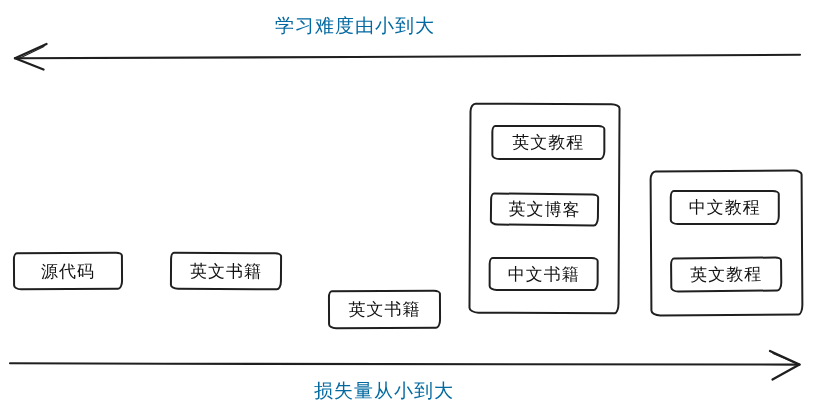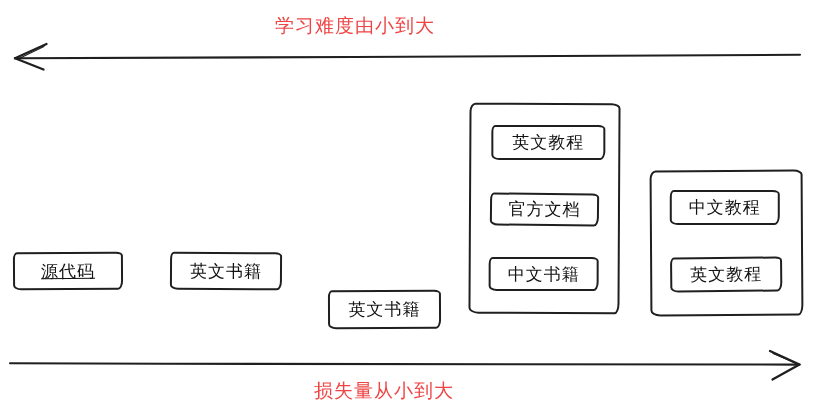--- a/index.html
+++ b/index.html
@@ -14,21 +14,21 @@
     height: 414px;
     background: #ffffff;
     overflow: hidden;
     color: #111111;
   }
   .axis-label {
     position: absolute;
     text-align: center;
     font-size: 19px;
     letter-spacing: 1px;
-    color: #ef4444;
+    color: #0369a1;
     white-space: nowrap;
   }
   .axis-label.top  { left: 0;  top: 13px;  width: 710px; }
   .axis-label.bottom { left: 0; top: 378px; width: 768px; }
 
   .arrow-layer {
     position: absolute;
     left: 0; top: 0;
     width: 813px; height: 414px;
     pointer-events: none;
@@ -57,21 +57,21 @@
     border: 2.6px solid #1f1f1f;
     border-radius: 6px 9px 5px 10px / 9px 5px 11px 6px;
   }
 
   
   .r1 { transform: rotate(-0.35deg); }
   .r2 { transform: rotate(0.3deg); }
   .r3 { transform: rotate(-0.25deg); }
 
   
-  .b-src  { left: 13px;  top: 252px; width: 110px; height: 38px; text-decoration: underline; }
+  .b-src  { left: 13px;  top: 252px; width: 110px; height: 38px; }
   .b-doc  { left: 170px; top: 252px; width: 112px; height: 38px; }
   .b-enbk { left: 328px; top: 250px; width: 113px; height: 39px; margin-top: 40px; }
 
   
   .g1 { left: 469px; top: 103px; width: 151px; height: 211px; }
   .g1 .b-entu { left: 20px; top: 20px;  width: 114px; height: 35px; }
   .g1 .b-enbl { left: 19px; top: 88px;  width: 109px; height: 33px; }
   .g1 .b-cnbk { left: 18px; top: 152px; width: 110px; height: 34px; }
 
   
@@ -111,21 +111,21 @@
 
   <div class="box b-enbk r3">
     <span class="lbl">英文书籍</span>
   </div>
 
   <div class="group g1 r2">
     <div class="box b-entu r1">
       <span class="lbl">英文教程</span>
     </div>
     <div class="box b-enbl r2">
-      <span class="lbl">官方文档</span>
+      <span class="lbl">英文博客</span>
     </div>
     <div class="box b-cnbk r3">
       <span class="lbl">中文书籍</span>
     </div>
   </div>
 
   <div class="group g2 r1">
     <div class="box b-cntu r2">
       <span class="lbl">中文教程</span>
     </div>

